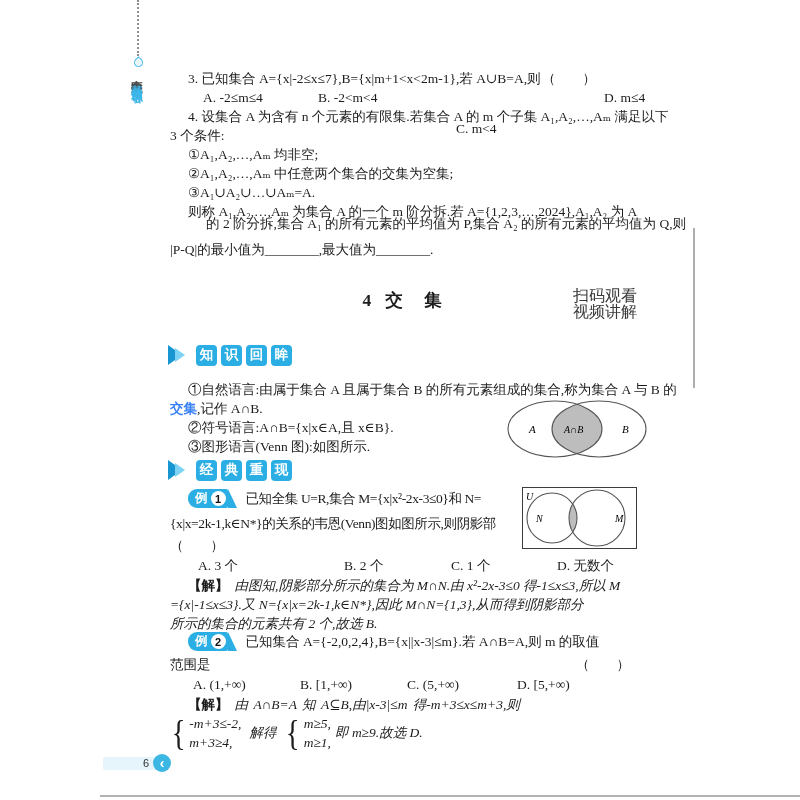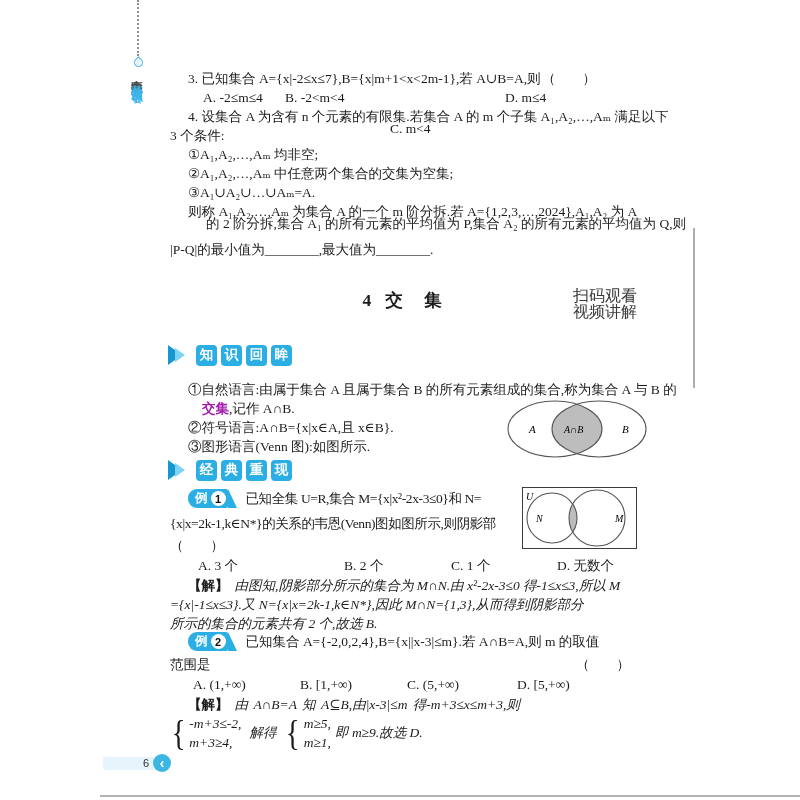--- a/index.html
+++ b/index.html
@@ -53,21 +53,21 @@
   }
   .ex-badge::after {
     content:""; position:absolute; right:-9px; top:0; width:0; height:0;
     border-bottom:19px solid #2baee3; border-right:9px solid transparent;
   }
   .ex-badge .num {
     width:15px; height:15px; background:#fff; color:#111; border-radius:50%;
     display:flex; align-items:center; justify-content:center; font-size:11px; margin-left:3px; font-weight:bold;
   }
 
-  .blue-term { color:#a21caf; font-weight:bold;margin-left:32px; }
+  .blue-term { color:#3b82f6; font-weight:bold; }
   .kai { font-style:italic; }
   .sol-tag { font-weight:bold; font-style:normal; margin-right:6px; }
   .tight { letter-spacing:-0.4px; }
 
   
   .sys { display:flex; align-items:center; white-space:nowrap; }
   .brace { font-size:36px; font-weight:300; line-height:42px; margin-right:2px; transform:scaleX(.8); }
   .sys-col { display:flex; flex-direction:column; line-height:19px; font-style:italic; }
   .sys-mid { margin:0 8px; font-style:italic; }
 
@@ -93,21 +93,21 @@
 <div class="abs dotline"></div>
 <div class="abs drop"></div>
 <div class="abs side-text">
   <span class="side-dark">高中数学</span><span class="side-blue">基础知识导引</span>
 </div>
 
 <div class="abs line between" style="left:170px; top:69px; width:426px;">
   <span class="ind">3. 已知集合 A={x|-2≤x≤7},B={x|m+1&lt;x&lt;2m-1},若 A∪B=A,则</span>
   <span>（　　）</span>
 </div>
-<div class="abs opts" style="left:170px; top:88px; width:478px; padding-left:33px;">
+<div class="abs opts" style="left:170px; top:88px; width:478px; padding-left:33px;gap:33px;">
   <span style="width:82px;">A. -2≤m≤4</span>
   <span style="width:105px;">B. -2&lt;m&lt;4</span>
   <span style="width:115px;margin-top:31px;">C. m&lt;4</span>
   <span>D. m≤4</span>
 </div>
 <div class="abs line ind" style="left:170px; top:107px;">4. 设集合 A 为含有 n 个元素的有限集.若集合 A 的 m 个子集 A₁,A₂,…,Aₘ 满足以下</div>
 <div class="abs line" style="left:170px; top:126px;">3 个条件:</div>
 <div class="abs line ind" style="left:170px; top:145px;">①A₁,A₂,…,Aₘ 均非空;</div>
 <div class="abs line ind" style="left:170px; top:164px;">②A₁,A₂,…,Aₘ 中任意两个集合的交集为空集;</div>
 <div class="abs line ind" style="left:170px; top:183px;">③A₁∪A₂∪…∪Aₘ=A.</div>

